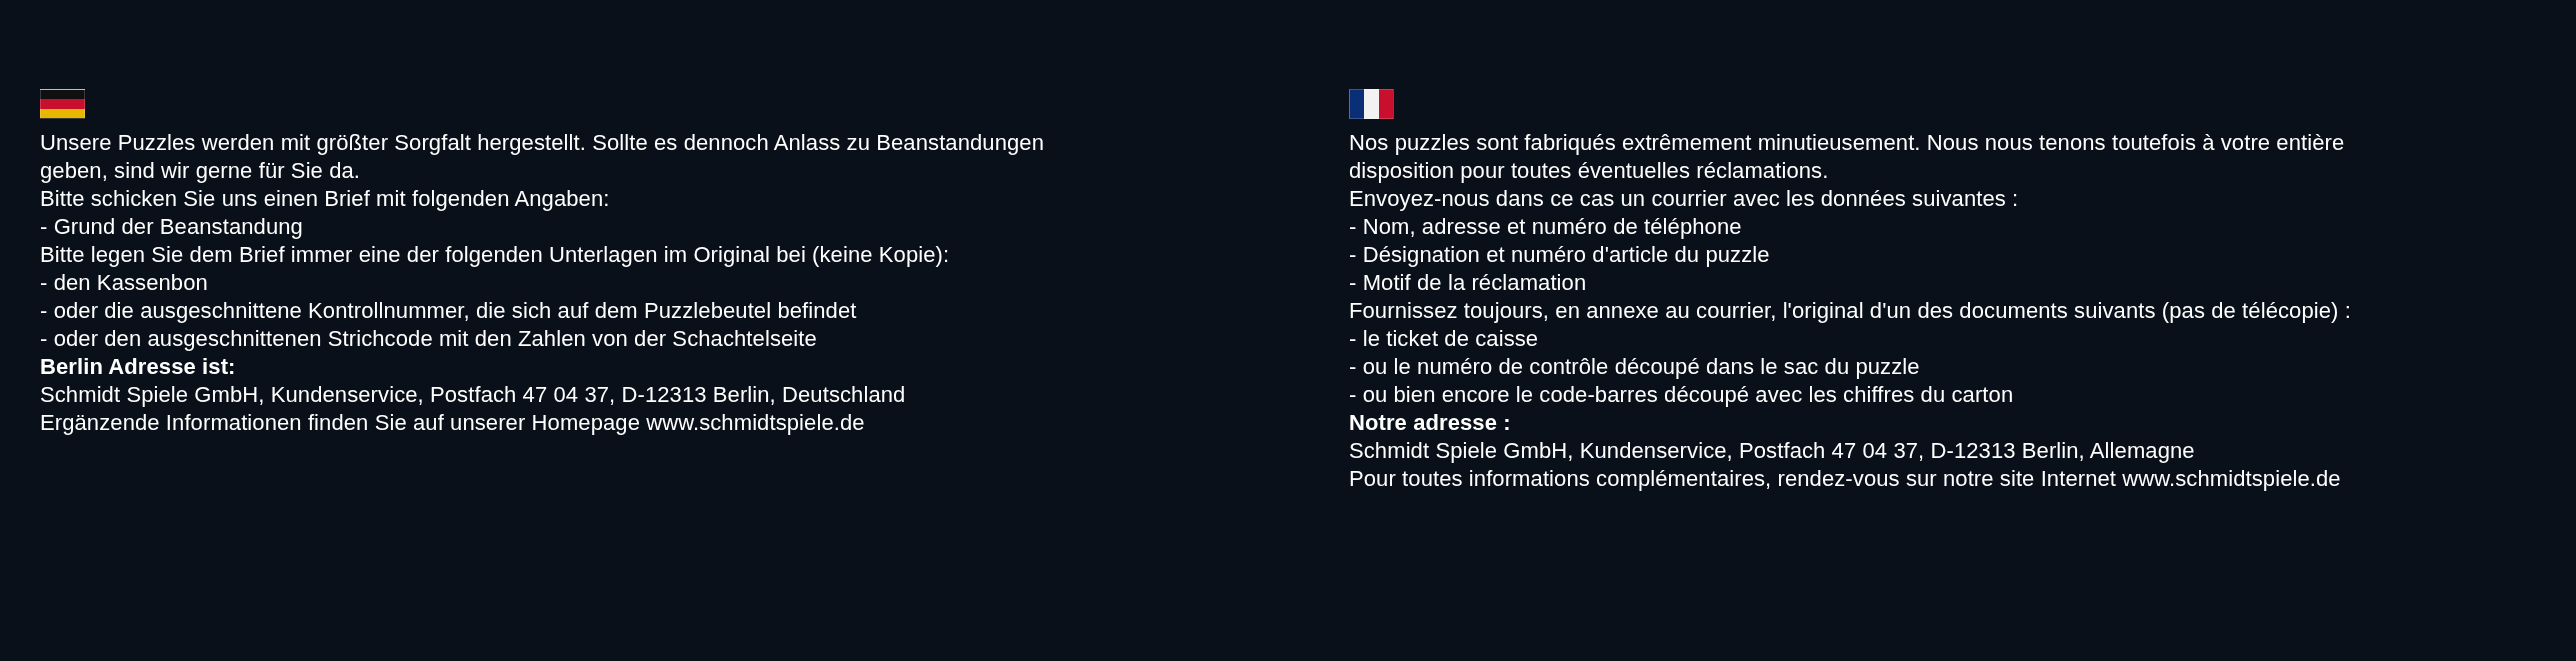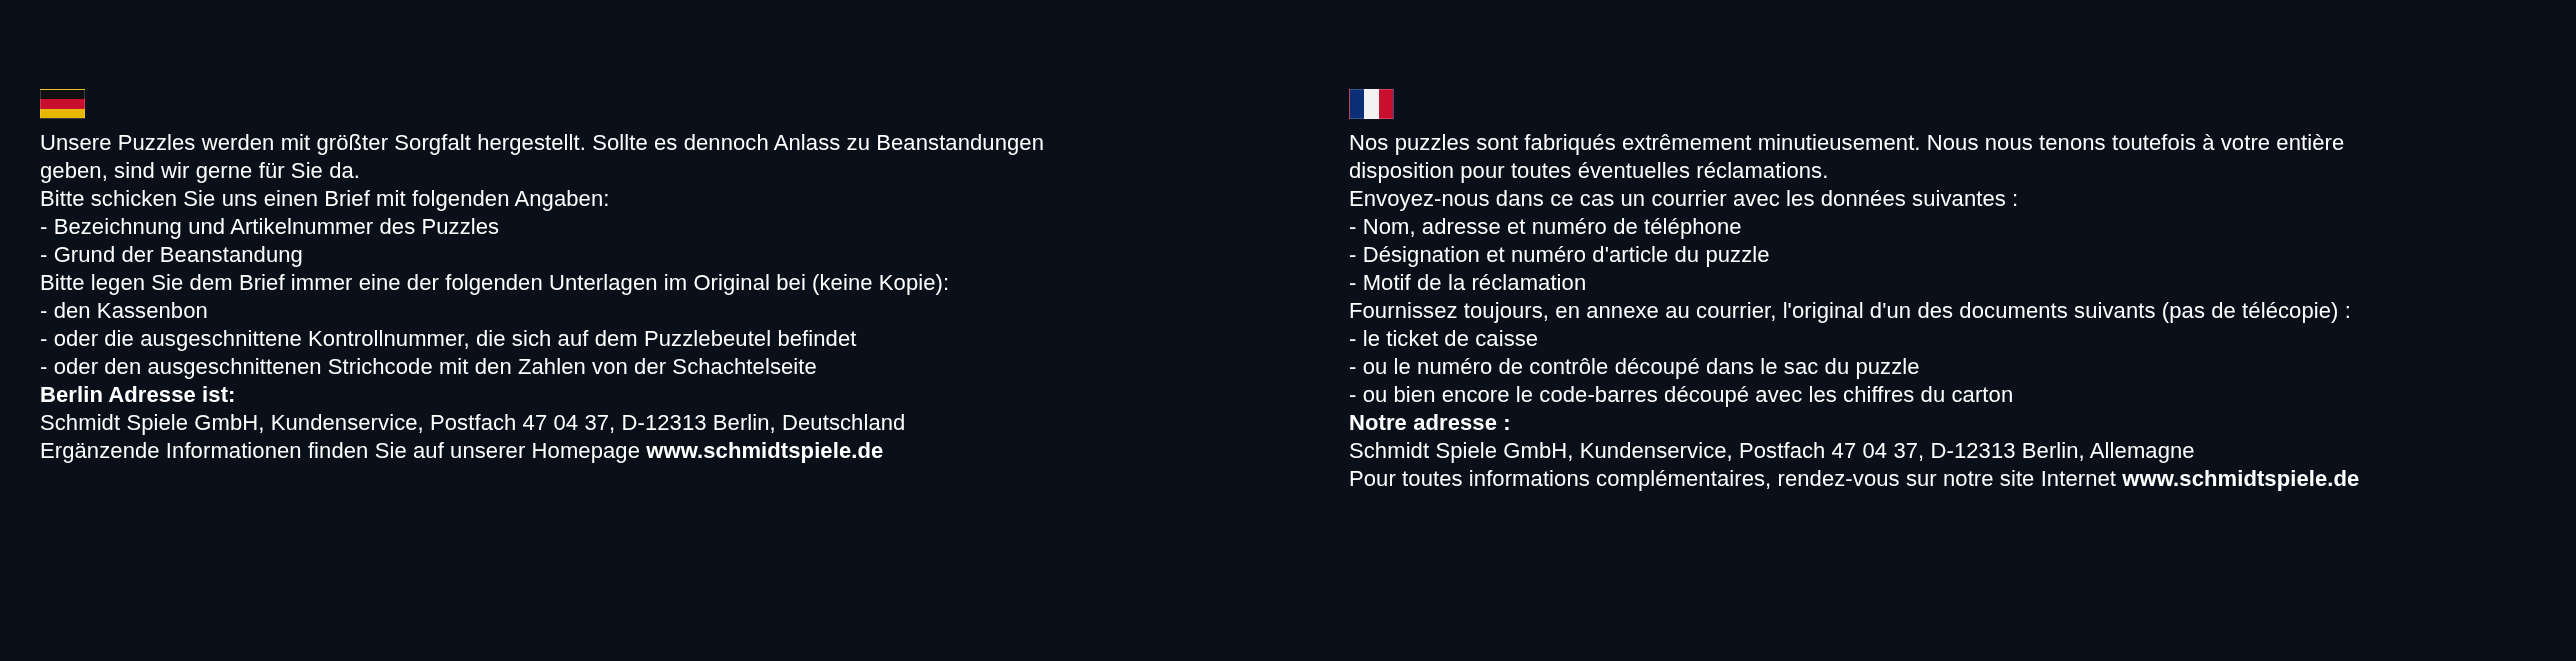--- a/index.html
+++ b/index.html
@@ -58,35 +58,34 @@
     line-height: 28px;
     letter-spacing: 0.1px;
   }
   .line {
     white-space: nowrap;
   }
   .line.bold {
     font-weight: bold;
   }
   .line .b {
-    font-weight: bold;
+    font-weight: normal;
   }
 </style>
 </head>
 <body>
 
 <div class="page">
 
   <div class="column column-de">
     <div class="flag flag-de"></div>
     <div class="lines">
       <div class="line">Unsere Puzzles werden mit größter Sorgfalt hergestellt. Sollte es dennoch Anlass zu Beanstandungen</div>
       <div class="line">geben, sind wir gerne für Sie da.</div>
       <div class="line">Bitte schicken Sie uns einen Brief mit folgenden Angaben:</div>
-      <div class="line">- Bezeichnung und Artikelnummer des Puzzles</div>
       <div class="line">- Grund der Beanstandung</div>
       <div class="line">Bitte legen Sie dem Brief immer eine der folgenden Unterlagen im Original bei (keine Kopie):</div>
       <div class="line">- den Kassenbon</div>
       <div class="line">- oder die ausgeschnittene Kontrollnummer, die sich auf dem Puzzlebeutel befindet</div>
       <div class="line">- oder den ausgeschnittenen Strichcode mit den Zahlen von der Schachtelseite</div>
       <div class="line bold">Berlin Adresse ist:</div>
       <div class="line">Schmidt Spiele GmbH, Kundenservice, Postfach 47 04 37, D-12313 Berlin, Deutschland</div>
       <div class="line"><span>Ergänzende Informationen finden Sie auf unserer Homepage </span><span class="b">www.schmidtspiele.de</span></div>
     </div>
   </div>

